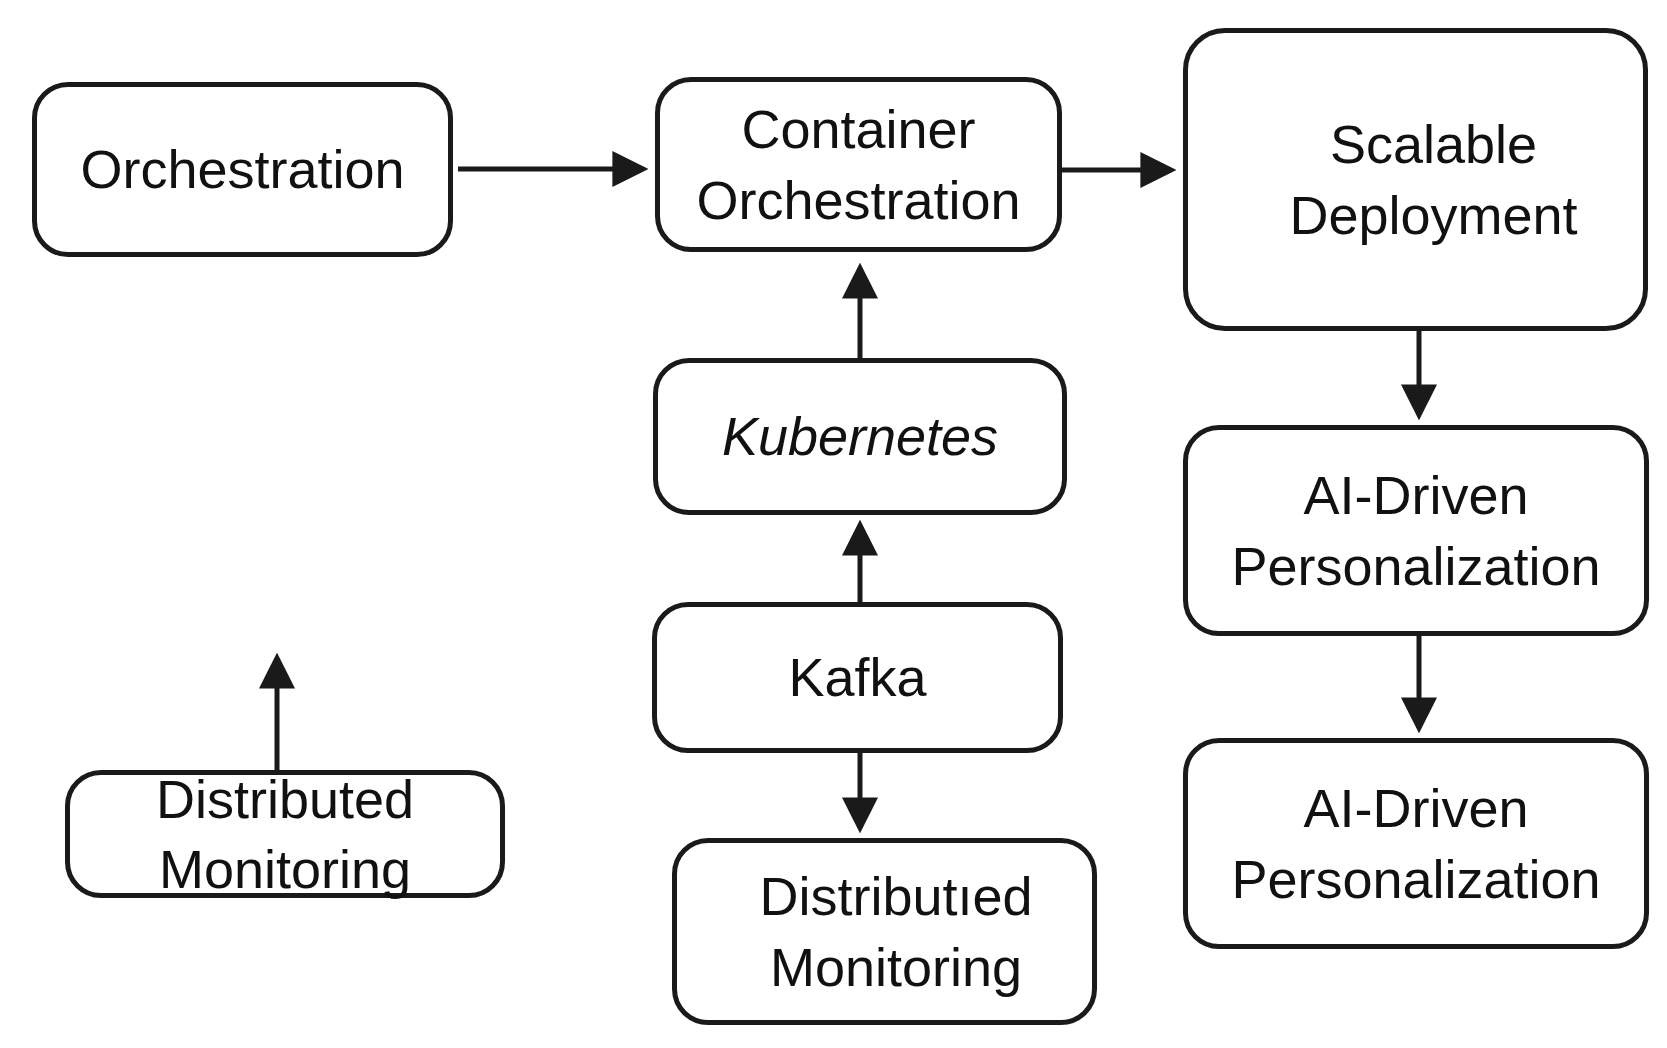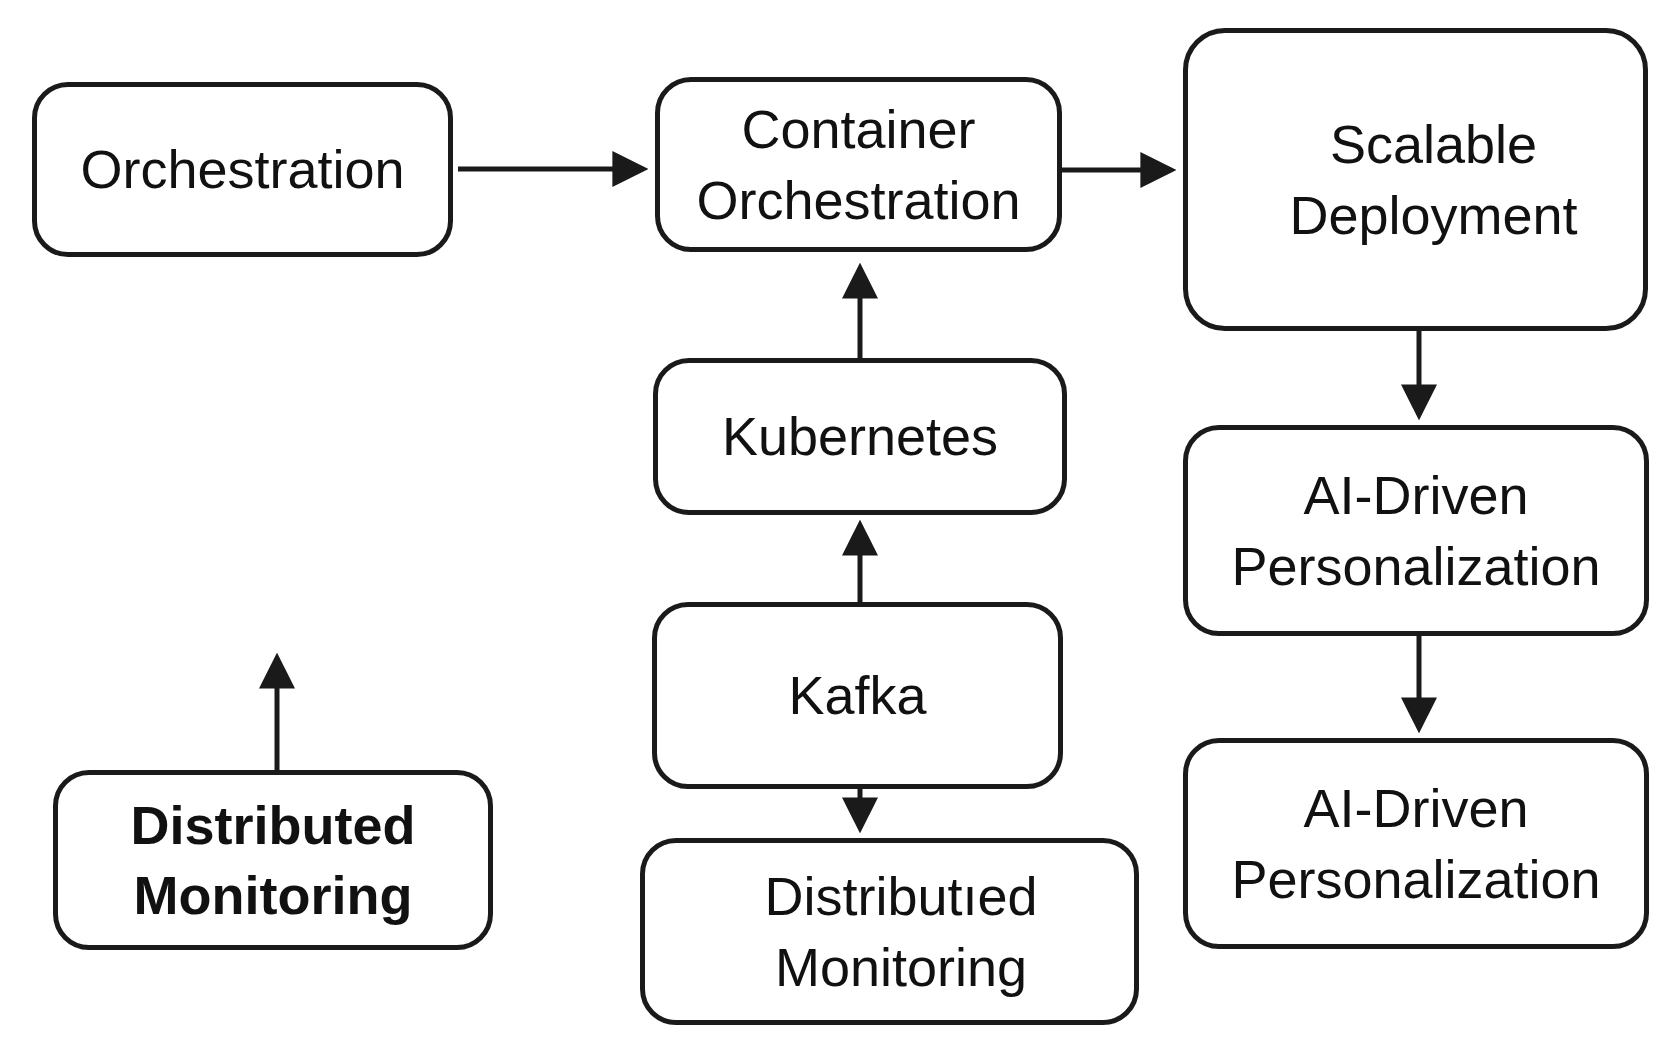--- a/index.html
+++ b/index.html
@@ -28,25 +28,25 @@
     font-size: 54px;
     line-height: 1.3;
     color: #111111;
     white-space: pre-line;
     letter-spacing: 0px;
   }
   
   .n-microservices          { left: 32px;   top: 82px;  width: 421px; height: 175px; }
   .n-container-orchestration{ left: 655px;  top: 77px;  width: 407px; height: 175px; }
   .n-scalable-deployment    { left: 1183px; top: 28px;  width: 465px; height: 303px; border-radius: 42px; padding-left: 36px; }
-  .n-kubernetes             { left: 653px;  top: 358px; width: 414px; height: 157px; }
-  .n-kafka                  { left: 652px;  top: 602px; width: 411px; height: 187px; }
-  .n-dm-center              { left: 640px;  top: 838px; width: 499px; height: 187px; padding-left: 23px; }
+  .n-kubernetes             { left: 653px;  top: 358px; width: 414px; height: 157px; font-style: italic; }
+  .n-kafka                  { left: 652px;  top: 602px; width: 411px; height: 151px; }
+  .n-dm-center              { left: 672px;  top: 838px; width: 425px; height: 187px; padding-left: 23px; }
   .n-event-driven-design    { left: 53px;   top: 475px; width: 440px; height: 173px; }
-  .n-dm-left                { left: 53px;   top: 770px; width: 440px; height: 180px; font-weight: bold; }
+  .n-dm-left                { left: 65px;   top: 770px; width: 440px; height: 128px; }
   .n-ai-1                   { left: 1183px; top: 425px; width: 466px; height: 211px; }
   .n-ai-2                   { left: 1183px; top: 738px; width: 466px; height: 211px; }
   #edge-layer {
     position: absolute;
     left: 0; top: 0;
     width: 1667px;
     height: 1048px;
     pointer-events: none;
   }
   #edge-layer line {

